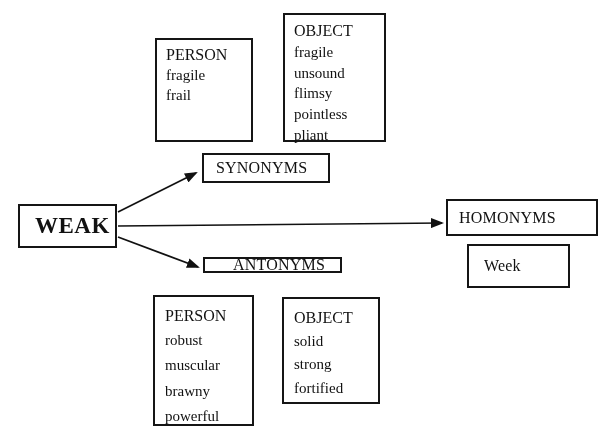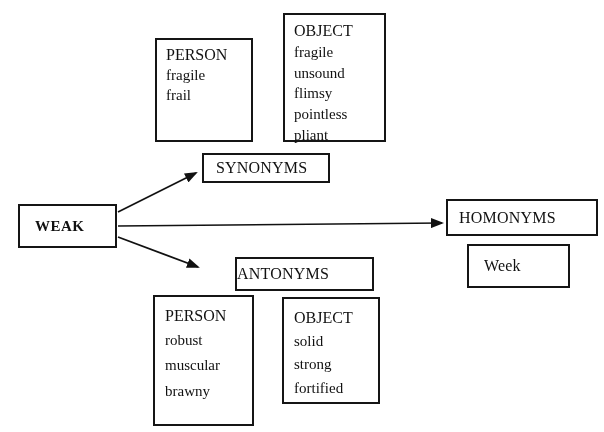--- a/index.html
+++ b/index.html
@@ -40,31 +40,31 @@
     font-size: 15px;
   }
   .wordbox .box-header {
     font-size: 16px;
   }
   .word, .box-header {
     white-space: nowrap;
   }
   .root-label {
     font-weight: bold;
-    font-size: 15px;
+    font-size: 23px;
     letter-spacing: 0.5px;
   }
   
   #syn-person   { left: 155px; top: 38px;  width: 98px;  height: 104px; padding: 5px 4px 0 9px;  line-height: 20.2px; }
   #syn-object   { left: 283px; top: 13px;  width: 103px; height: 129px; padding: 6px 4px 0 9px;  line-height: 20.8px; }
   #synonyms-box { left: 202px; top: 153px; width: 128px; height: 30px;  padding-left: 12px; }
   #weak-box     { left: 18px;  top: 204px; width: 99px;  height: 44px;  padding-left: 15px; }
   #homonyms-box { left: 446px; top: 199px; width: 152px; height: 37px;  padding-left: 11px; }
   #week-box     { left: 467px; top: 244px; width: 103px; height: 44px;  padding-left: 15px; font-size: 16px; }
-  #antonyms-box { left: 203px; top: 257px; width: 139px; height: 34px;  padding-left: 0; margin-left: 32px; }
+  #antonyms-box { left: 203px; top: 257px; width: 139px; height: 16px;  padding-left: 28px; }
   #ant-person   { left: 153px; top: 295px; width: 101px; height: 131px; padding: 6px 4px 0 10px; line-height: 25.2px; }
   #ant-object   { left: 282px; top: 297px; width: 98px;  height: 107px; padding: 7px 4px 0 10px; line-height: 23.5px; }
 </style>
 </head>
 <body>
 
 <div class="canvas">
 
   <svg class="arrows" viewBox="0 0 604 432" xmlns="http://www.w3.org/2000/svg">
     <defs>
@@ -110,20 +110,21 @@
 
   <div class="box labelbox" id="antonyms-box">
     <span>ANTONYMS</span>
   </div>
 
   <div class="box wordbox" id="ant-person">
     <div class="box-header">PERSON</div>
     <div class="word">robust</div>
     <div class="word">muscular</div>
     <div class="word">brawny</div>
+    <div class="word">powerful</div>
   </div>
 
   <div class="box wordbox" id="ant-object">
     <div class="box-header">OBJECT</div>
     <div class="word">solid</div>
     <div class="word">strong</div>
     <div class="word">fortified</div>
   </div>
 
 </div>

